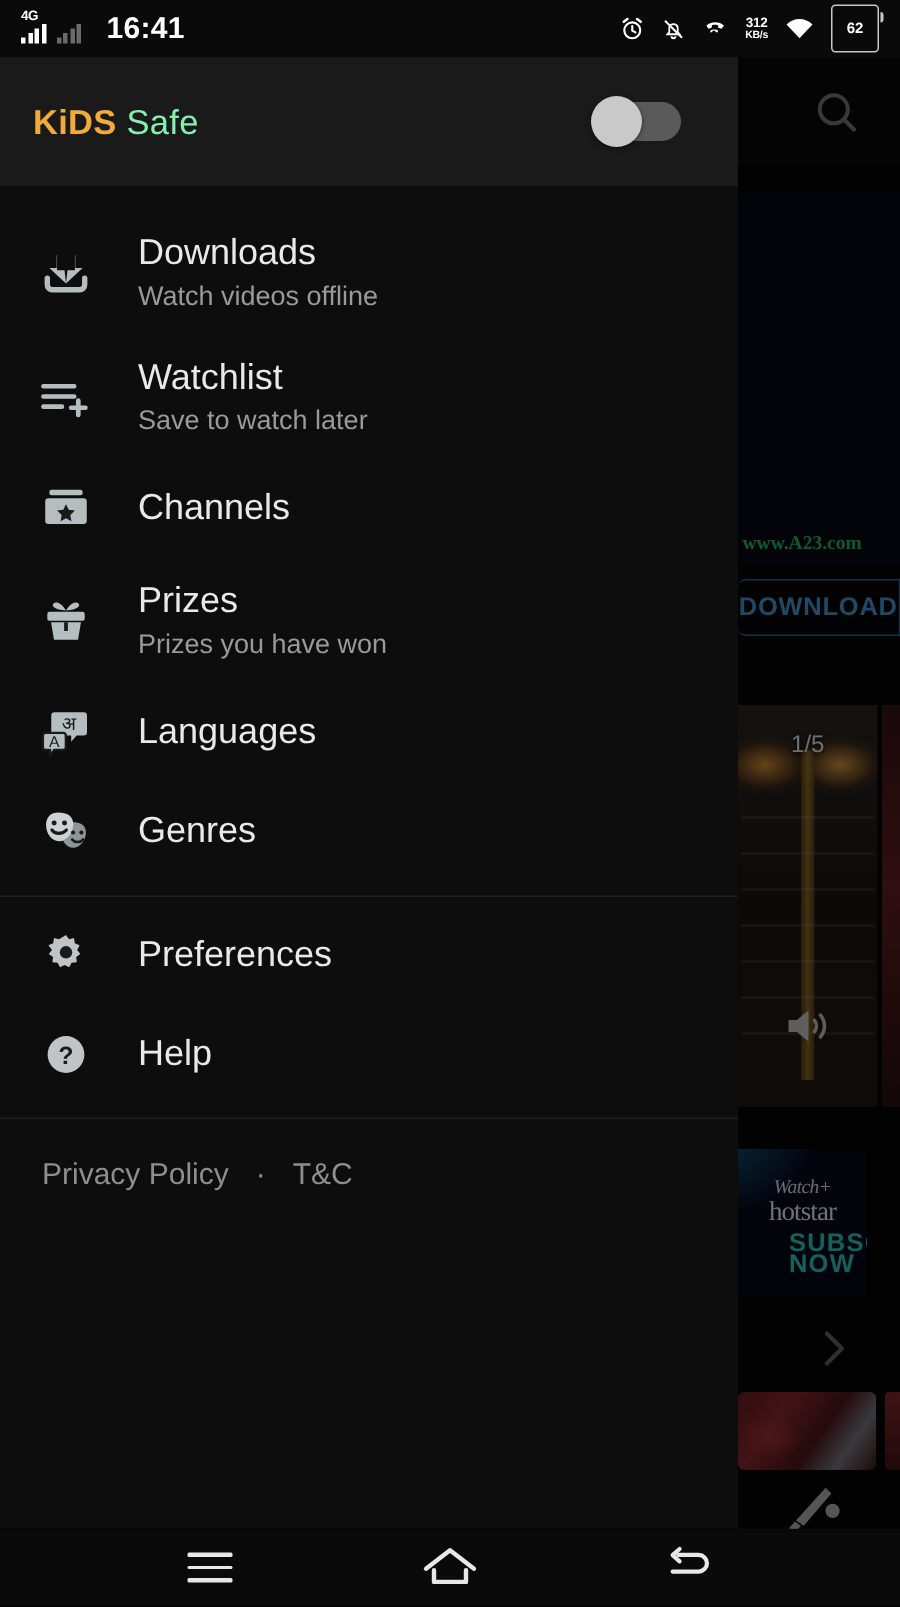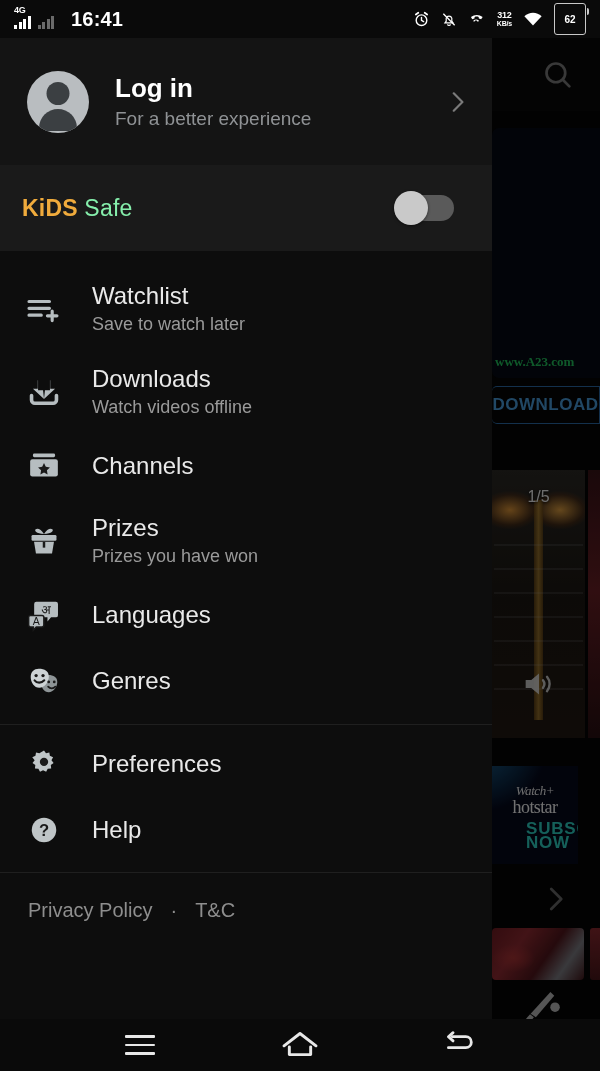--- a/index.html
+++ b/index.html
@@ -379,70 +379,57 @@
         <circle cx="23.5" cy="12.5" r="3.1" fill="#bdbdbd"></circle>
       </svg>
       <span class="sports-label">Sports</span>
     </div>
   </div>
 
   <div class="scrim"></div>
 
   <div class="drawer">
 
-    <div class="acct">
-      <div class="avatar">
-        <span class="head"></span>
-          <span class="body"></span>
-      </div>
-      <div class="acct-text">
-        <div class="acct-title">Log in</div>
-        <div class="acct-sub">For a better experience</div>
-      </div>
-      <svg class="chev-right" width="26" height="26" viewBox="0 0 24 24">
-        <path d="M9 4l8 8-8 8" fill="none" stroke="#cfcfcf" stroke-width="2" stroke-linecap="round" stroke-linejoin="round"></path>
-      </svg>
-    </div>
 
     <div class="kids">
       <div class="kids-label">
         <span class="k">KiDS</span><span>&nbsp;</span><span class="s">Safe</span>
       </div>
       <div class="toggle">
         <span class="knob"></span>
       </div>
     </div>
 
     <div class="menu">
-
-      <div class="mi tall">
-        <span class="mi-ico">
-          <svg width="36" height="30" viewBox="0 0 26 22">
-            <path d="M2 5.5h15M2 10.5h15M2 15.5h9" stroke="#b6bdc0" stroke-width="2.3" stroke-linecap="round"></path>
-            <path d="M19 12.5v7M15.5 16h7" stroke="#b6bdc0" stroke-width="2.3" stroke-linecap="round"></path>
-          </svg>
-        </span>
-        <div class="mi-text">
-          <div class="mi-title">Watchlist</div>
-          <div class="mi-sub">Save to watch later</div>
-        </div>
-      </div>
 
       <div class="mi tall">
         <span class="mi-ico">
           <svg width="36" height="34" viewBox="0 0 26 24">
             <path d="M4 3h4.6v8.4h3.2L13 15.2 8.6 11.4h3.2V3z" fill="none"></path>
             <path d="M4.5 3.5h4.2v7.2h3.6L13 17 5 9.6h3.5V3.5z" fill="#b6bdc0"></path>
             <path d="M21.5 3.5h-4.2v7.2h-3.6L13 17l8-7.4h-3.5V3.5z" fill="#b6bdc0"></path>
             <path d="M4 14.5v3.2a2.4 2.4 0 0 0 2.4 2.4h13.2a2.4 2.4 0 0 0 2.4-2.4v-3.2" fill="none" stroke="#b6bdc0" stroke-width="2.6" stroke-linecap="round"></path>
           </svg>
         </span>
         <div class="mi-text">
           <div class="mi-title">Downloads</div>
           <div class="mi-sub">Watch videos offline</div>
+        </div>
+      </div>
+
+      <div class="mi tall">
+        <span class="mi-ico">
+          <svg width="36" height="30" viewBox="0 0 26 22">
+            <path d="M2 5.5h15M2 10.5h15M2 15.5h9" stroke="#b6bdc0" stroke-width="2.3" stroke-linecap="round"></path>
+            <path d="M19 12.5v7M15.5 16h7" stroke="#b6bdc0" stroke-width="2.3" stroke-linecap="round"></path>
+          </svg>
+        </span>
+        <div class="mi-text">
+          <div class="mi-title">Watchlist</div>
+          <div class="mi-sub">Save to watch later</div>
         </div>
       </div>
 
       <div class="mi">
         <span class="mi-ico">
           <svg width="36" height="32" viewBox="0 0 26 23">
             <rect x="5" y="2.5" width="16" height="2.6" rx="1" fill="#b6bdc0"></rect>
             <rect x="3" y="6.6" width="20" height="12.4" rx="1.6" fill="#b6bdc0"></rect>
             <path d="M13 9.4l1.3 2.7 3 .4-2.2 2.1.5 3-2.6-1.4-2.6 1.4.5-3-2.2-2.1 3-.4z" fill="#1a1a1a"></path>
           </svg>

